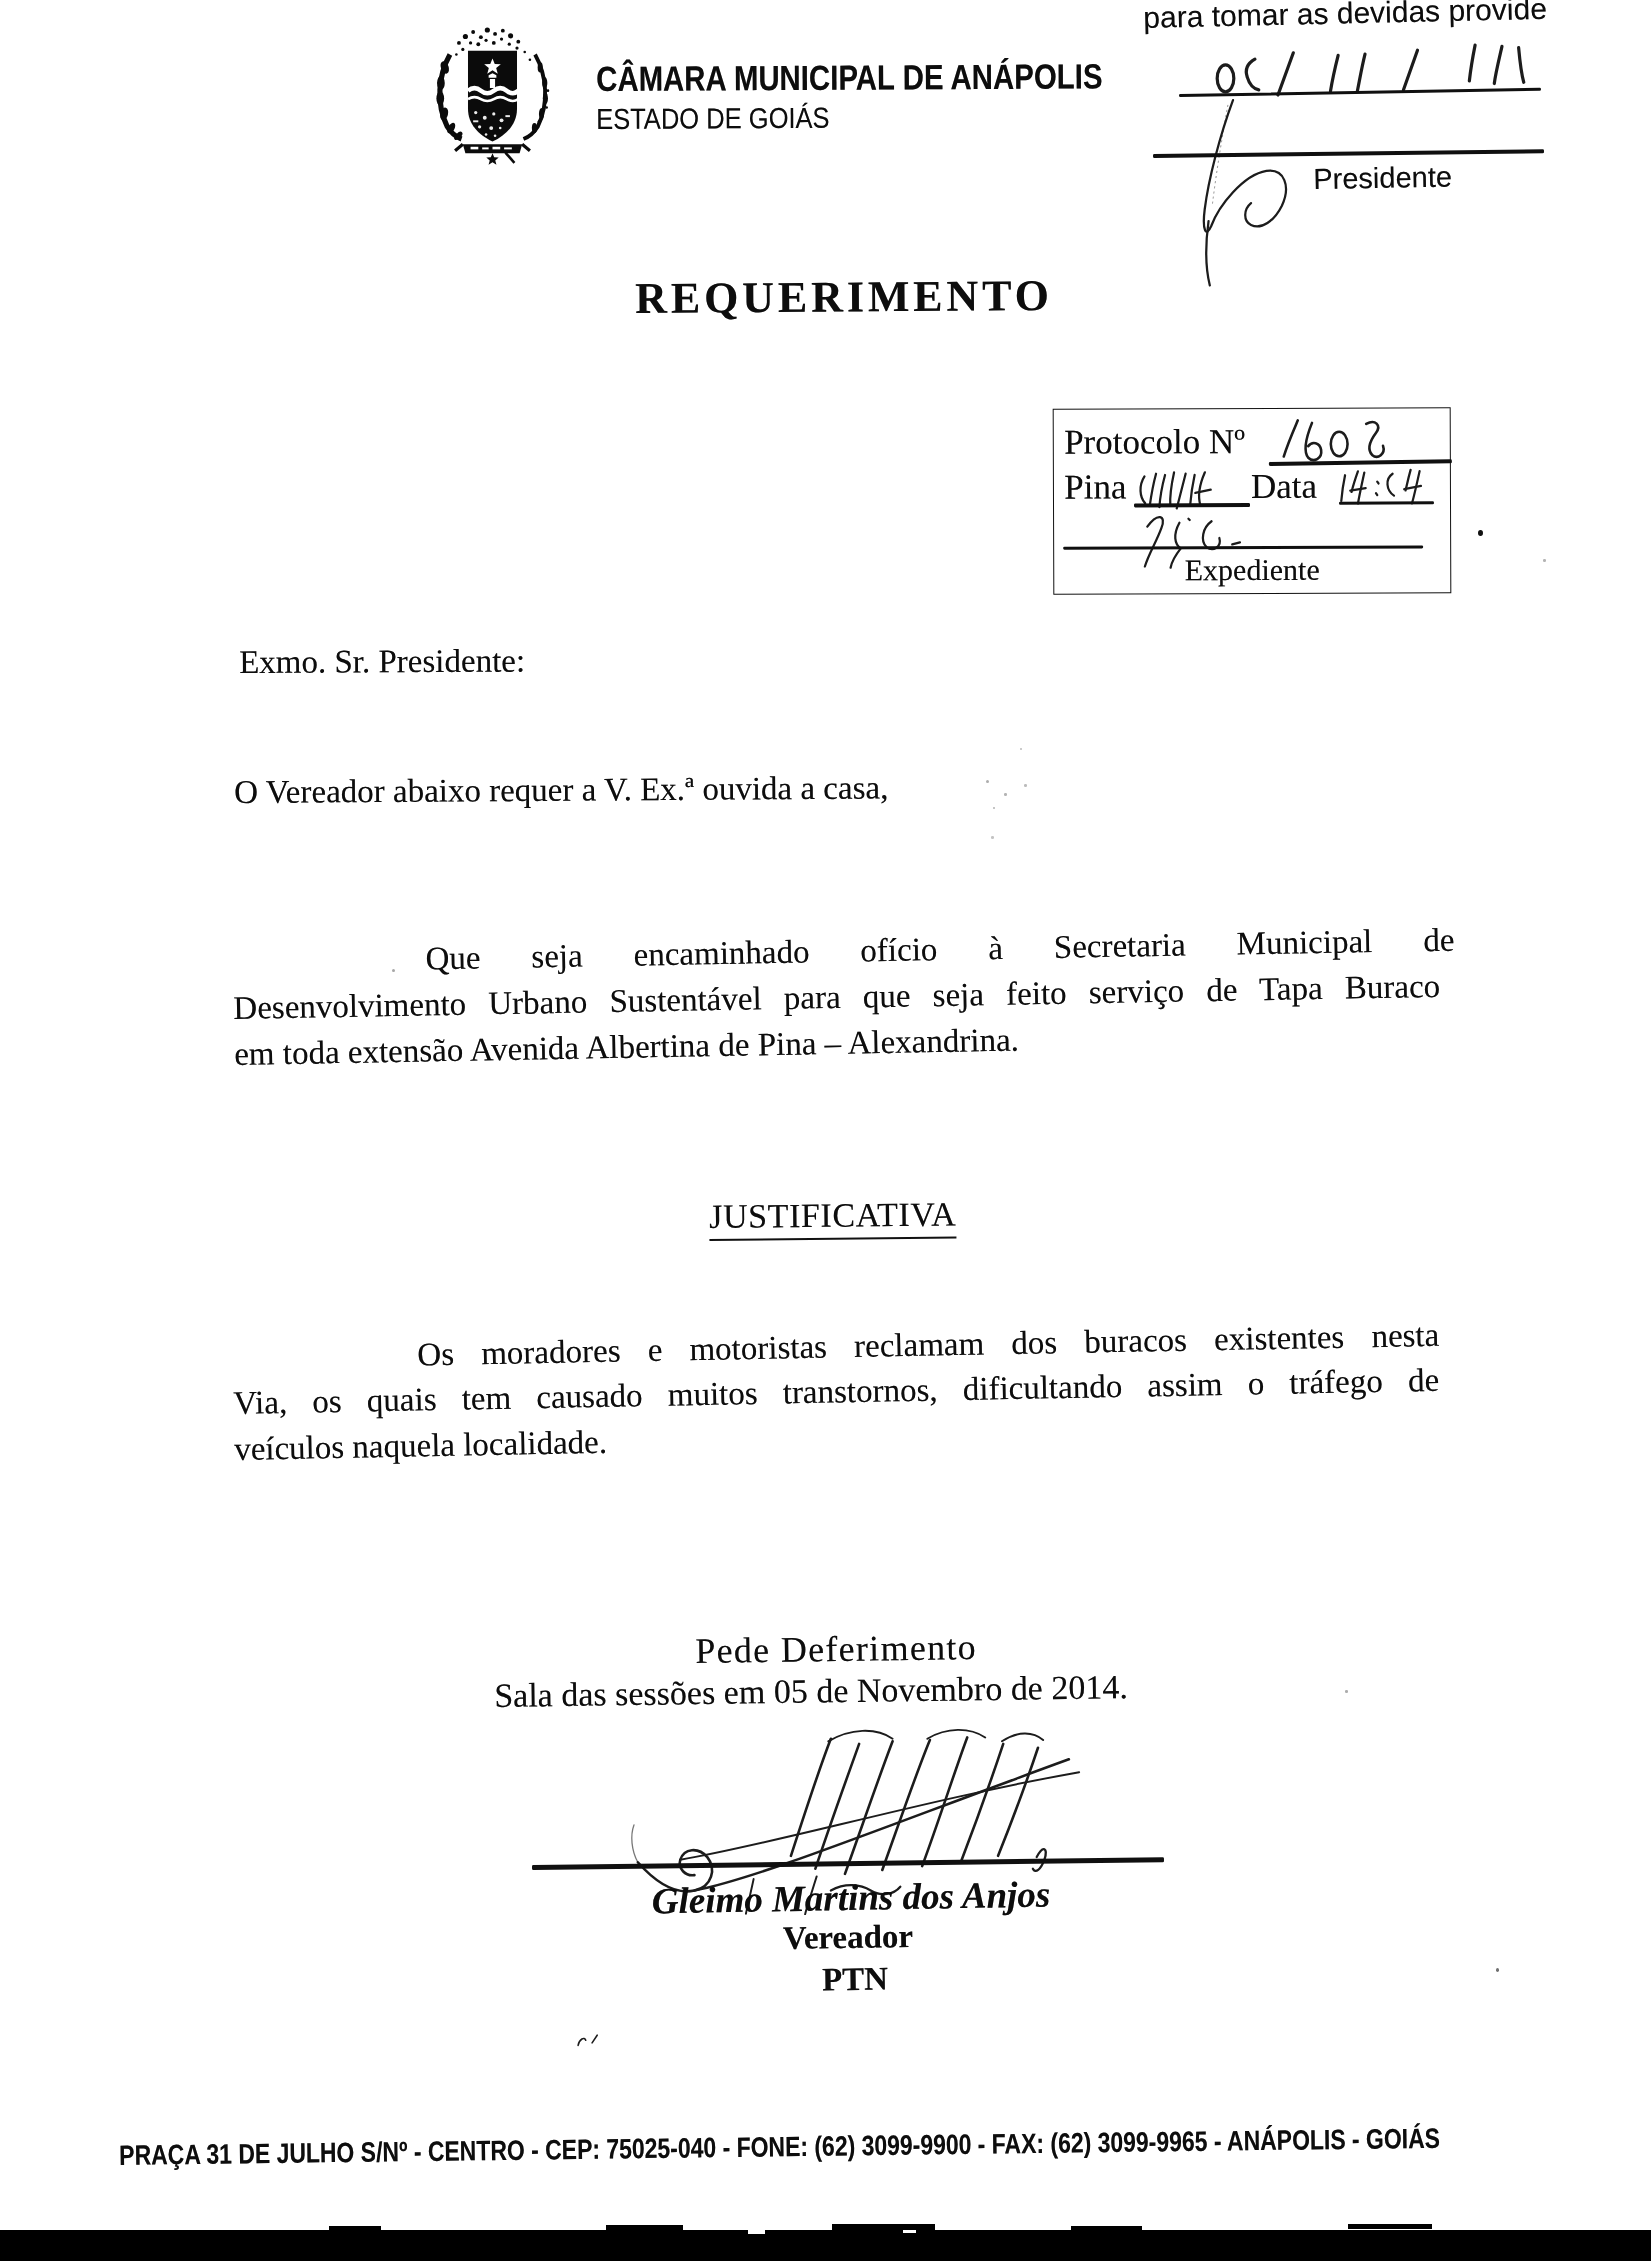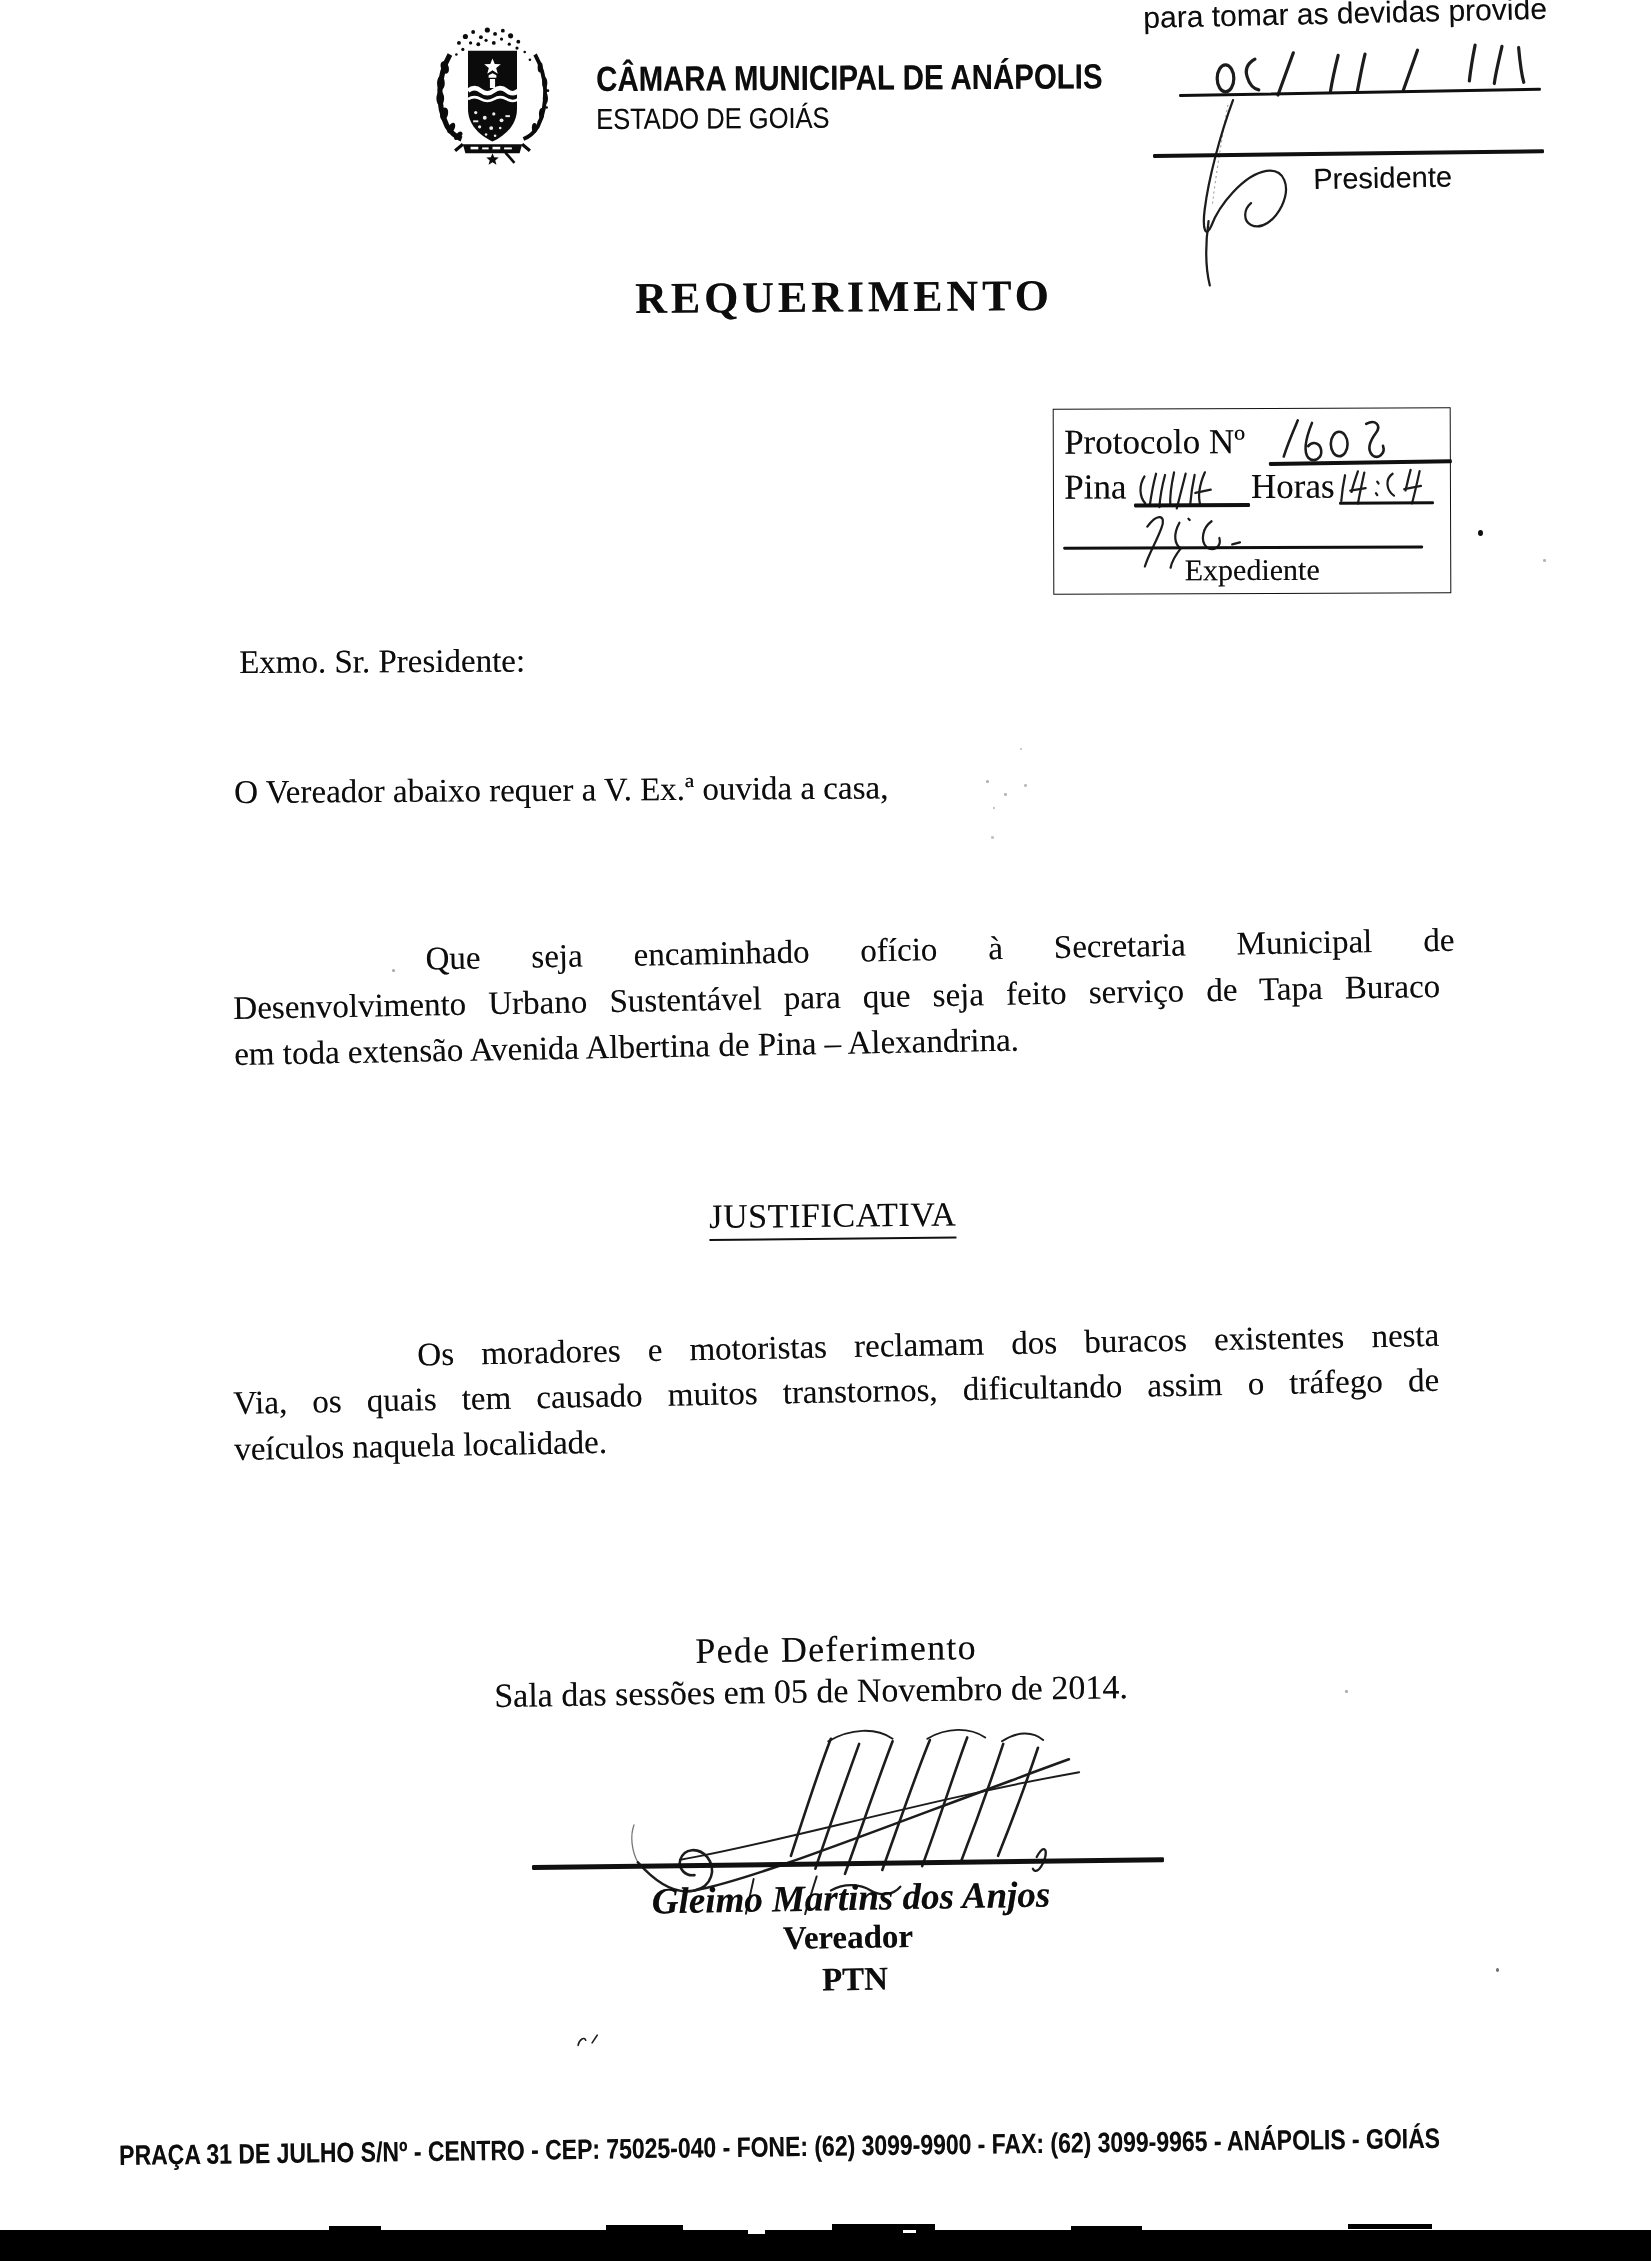--- a/index.html
+++ b/index.html
@@ -148,21 +148,21 @@
         <path d="M50,12 C45,30 42,48 41,62"></path>
         <path d="M64,8 C60,26 57,44 58,60"></path>
         <path d="M82,10 L68,64"></path>
         <path d="M96,12 C92,30 90,46 89,58"></path>
         <path d="M112,8 C104,26 100,44 105,60"></path>
         <path d="M97,40 L121,35"></path>
       </svg>
     </div>
     <div class="rule" style="left:80px;top:94px;width:116px;height:3.9px;"></div>
 
-    <div class="abs ser" style="left:197px;top:58px;font-size:35px;">Horas</div>
+    <div class="abs ser" style="left:197px;top:58px;font-size:35px;">Data</div>
     <div class="abs hw" style="left:282px;top:55px;" role="img" aria-label="14:54">
       <svg width="98" height="45" viewBox="0 0 152 70" stroke-width="3.5">
         <path d="M14,18 C11,32 9,46 8,58"></path>
         <path d="M34,12 C29,26 26,36 24,44"></path>
         <path d="M22,42 L46,38"></path>
         <path d="M44,14 C40,32 36,50 34,62"></path>
         <path d="M64,28 l2,3 M62,46 l2,3"></path>
         <path d="M88,16 C76,24 78,42 90,50"></path>
         <path d="M116,10 C112,24 110,34 108,42"></path>
         <path d="M106,40 L132,35"></path>

